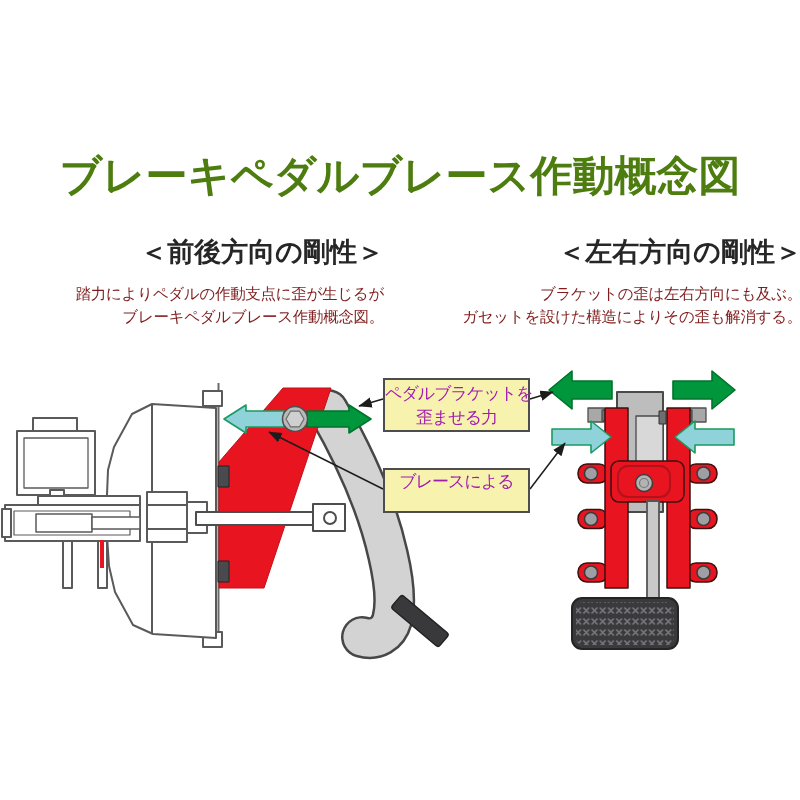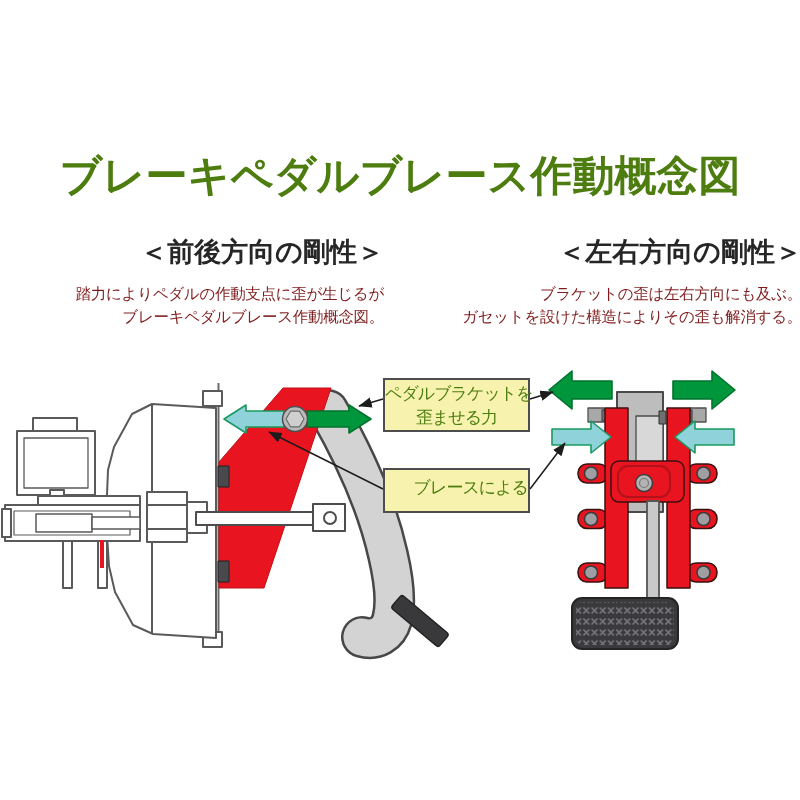--- a/index.html
+++ b/index.html
@@ -9,23 +9,23 @@
          font-size:42px;font-weight:600;letter-spacing:0px;color:#4d7c0f;white-space:nowrap;}
   .col{position:absolute;top:234px;width:380px;text-align:right;}
   .col-left{left:4px;}
   .col-right{left:422px;}
   .col .heading{font-size:27px;font-weight:600;color:#262626;white-space:nowrap;}
   .col .body{margin-top:12px;font-size:15.5px;line-height:23px;color:#7f1d1d;
              letter-spacing:-0.3px;white-space:nowrap;}
   .label-box{position:absolute;left:383px;width:147px;box-sizing:border-box;
              background:var(--label-bg,#f7f3ae);border:2px solid #4d4d4d;
              text-align:center;font-size:17px;font-weight:500;letter-spacing:-1px;
-             color:#4d7c0f;white-space:nowrap;}
+             color:#a21caf;white-space:nowrap;}
   .label-box1{top:378px;height:54px;line-height:24px;padding-top:2px;}
-  .label-box2{top:468px;height:45px;line-height:20px;padding-top:8px;text-align:right;}
+  .label-box2{top:468px;height:45px;line-height:20px;padding-top:2px;}
   svg{position:absolute;left:0;top:0;}
 </style>
 </head>
 <body>
 
 <div class="stage">
 
   <div class="title">ブレーキペダルブレース作動概念図</div>
 
   <div class="col col-left">

